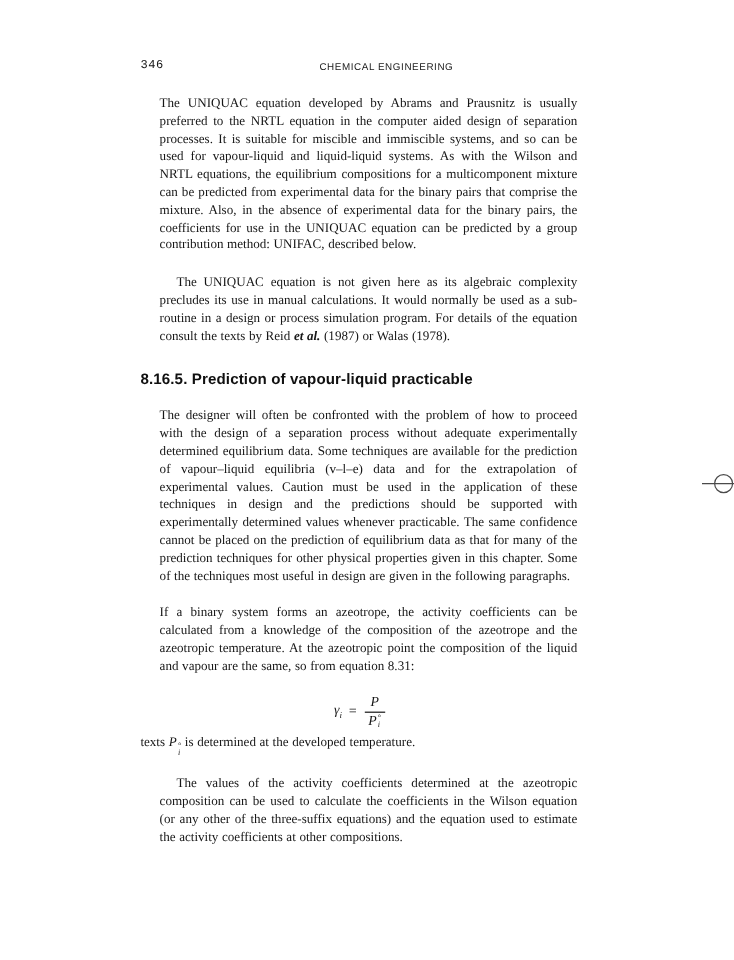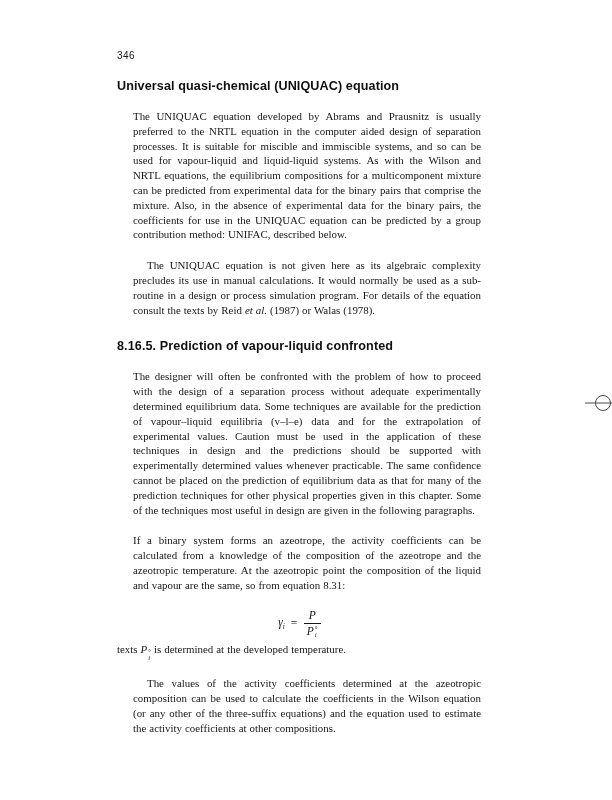--- a/index.html
+++ b/index.html
@@ -18,21 +18,21 @@
     left: 117px; top: 50px;
     width: 380px;
   }
   .running-header {
     position: relative;
     height: 13px;
     font-size: 10px;
   }
   .page-num {
     position: absolute; left: 0; top: 0;
-    font-family: Liberation Sans, sans-serif;
+    font-family: Liberation Mono, monospace;
     letter-spacing: 0.5px;
   }
   .running-head {
     position: absolute; left: 30px; right: 0; top: 1px;
     text-align: center;
     font-family: "Liberation Sans", sans-serif;
     font-size: 8.2px;
     letter-spacing: 0.5px;
     color: #1b1b1b;
   }
@@ -82,46 +82,46 @@
     flex-direction: column;
     align-items: flex-start;
     font-size: 6.8px;
     line-height: 6.2px;
     margin-left: 1px;
     transform: translateY(1px);
   }
   .supsub .ss-sup { font-style: normal; }
   .supsub .ss-sub { font-style: italic; }
   .where-line { margin: 4px 0 7px; }
-  .italic { font-style: italic; }
+  .italic { font-style: italic; font-weight: bold; }
   .var { font-style: italic; }
   .reg-mark {
     position: absolute;
     left: 585px; top: 391px;
   }
 </style>
 </head>
 <body>
 
 <div class="page">
 
   <div class="text-col">
 
     <div class="running-header">
       <span class="page-num">346</span>
+      <span class="running-head">CHEMICAL ENGINEERING</span>
     </div>
 
-    <h1>Universal quasi-chemical (UNIQUAC) equation</h1>
 
     <p>The UNIQUAC equation developed by Abrams and Prausnitz is usually preferred to the NRTL equation in the computer aided design of separation processes. It is suitable for miscible and immiscible systems, and so can be used for vapour-liquid and liquid-liquid systems. As with the Wilson and NRTL equations, the equilibrium compositions for a multicomponent mixture can be predicted from experimental data for the binary pairs that comprise the mixture. Also, in the absence of experimental data for the binary pairs, the coefficients for use in the UNIQUAC equation can be predicted by a group contribution method: UNIFAC, described below.</p>
 
     <p class="indent"><span>The UNIQUAC equation is not given here as its algebraic complexity precludes its use in manual calculations. It would normally be used as a sub-routine in a design or process simulation program. For details of the equation consult the texts by Reid </span><span class="italic">et al.</span><span> (1987) or Walas (1978).</span></p>
 
 
-    <h2>8.16.5. Prediction of vapour-liquid confronted</h2>
+    <h2>8.16.5. Prediction of vapour-liquid practicable</h2>
 
     <p>The designer will often be confronted with the problem of how to proceed with the design of a separation process without adequate experimentally determined equilibrium data. Some techniques are available for the prediction of vapour–liquid equilibria (v–l–e) data and for the extrapolation of experimental values. Caution must be used in the application of these techniques in design and the predictions should be supported with experimentally determined values whenever practicable. The same confidence cannot be placed on the prediction of equilibrium data as that for many of the prediction techniques for other physical properties given in this chapter. Some of the techniques most useful in design are given in the following paragraphs.</p>
 
 
     <p>If a binary system forms an azeotrope, the activity coefficients can be calculated from a knowledge of the composition of the azeotrope and the azeotropic temperature. At the azeotropic point the composition of the liquid and vapour are the same, so from equation 8.31:</p>
 
     <div class="equation">
       <span class="eq-lhs"><span>γ</span><sub>i</sub></span>
       <span>=</span>
       <span class="frac">

